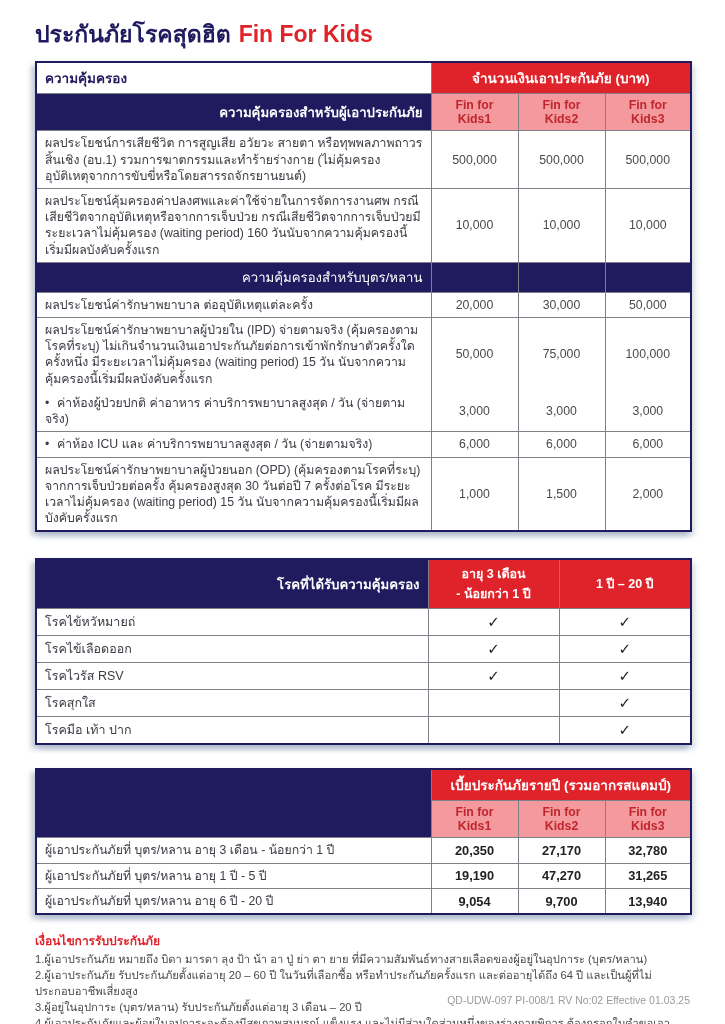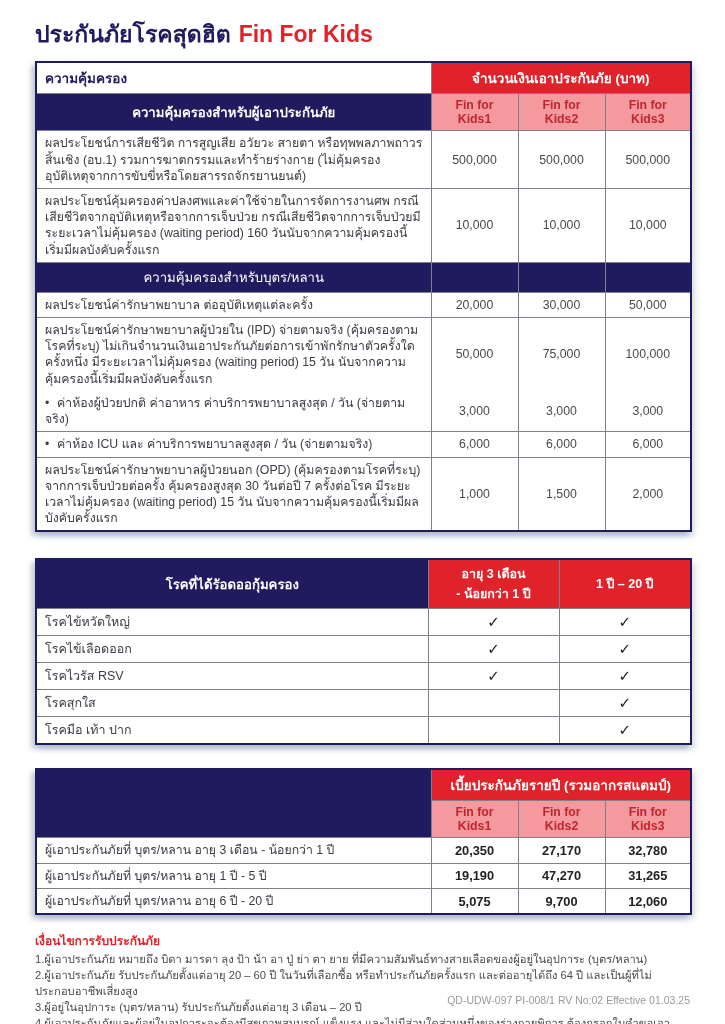--- a/index.html
+++ b/index.html
@@ -21,21 +21,21 @@
     border:2px solid #201a5e;
     box-shadow:-4px 4px 5px rgba(125,145,170,.45),3px 4px 5px rgba(125,145,170,.30);
     background:#fff;
   }
   .tbl td,.tbl th{border:1px solid #80808a;padding:4px 8px;vertical-align:middle;}
   .tbl th{font-weight:bold;}
   .lbl{font-size:12.3px;line-height:1.32;text-align:left;color:#3c3c44;}
   .val{font-size:12.3px;text-align:center;color:#4a4a4a;}
   .red-head{background:#e0232a;color:#ffffff;font-size:13.5px;text-align:center;padding:5px 4px;}
   .pink-head{background:#f4999d;color:#bf272e;font-size:12.3px;text-align:center;padding:4px 2px;}
-  .navy-cell{background:#201a5e;color:#ffffff;font-size:13.2px;text-align:center;padding:5px 8px;}
+  .navy-cell{background:#201a5e;color:#ffffff;font-size:13.2px;text-align:right;padding:5px 8px;}
   .white-head{background:#ffffff;color:#201a5e;font-size:13.5px;text-align:left;padding:5px 8px;}
   tr.sub-row td{border-top:none;}
   tr.pre-sub td{border-bottom:none;}
   .bullet{display:inline-block;width:12px;}
   .pre{white-space:pre-line;}
   .gap1{height:26px;} .gap2{height:23px;}
 
   
   .check-cell{font-size:15px;font-weight:bold;color:#1c1c1c;text-align:center;padding:5px 4px;}
   .disease-label{font-size:12.5px;padding:6px 10px;}
@@ -131,29 +131,29 @@
   <div class="gap1"></div>
 
   <table class="tbl">
     <colgroup>
         <col style="width:392px">
         <col style="width:131px">
         <col style="width:132px">
       </colgroup>
     <thead>
       <tr>
-        <th class="navy-cell">โรคที่ได้รัอดออกุ้มครอง</th>
+        <th class="navy-cell">โรคที่ได้รับความคุ้มครอง</th>
         <th class="red-head pre" style="font-size:12.5px;">อายุ 3 เดือน
 - น้อยกว่า 1 ปี</th>
         <th class="red-head" style="font-size:12.5px;">1 ปี – 20 ปี</th>
       </tr>
     </thead>
     <tbody id="disease-body">
         <tr>
-          <td class="lbl disease-label">โรคไข้หวัดใหญ่</td>
+          <td class="lbl disease-label">โรคไข้หวัหมายถ่</td>
           <td class="check-cell">✓</td>
           <td class="check-cell">✓</td>
         </tr>
         <tr>
           <td class="lbl disease-label">โรคไข้เลือดออก</td>
           <td class="check-cell">✓</td>
           <td class="check-cell">✓</td>
         </tr>
         <tr>
           <td class="lbl disease-label">โรคไวรัส RSV</td>
@@ -201,23 +201,23 @@
           <td class="prem-val">32,780</td>
         </tr>
         <tr>
           <td class="lbl prem-lbl">ผู้เอาประกันภัยที่ บุตร/หลาน อายุ 1 ปี - 5 ปี</td>
           <td class="prem-val">19,190</td>
           <td class="prem-val">47,270</td>
           <td class="prem-val">31,265</td>
         </tr>
         <tr>
           <td class="lbl prem-lbl">ผู้เอาประกันภัยที่ บุตร/หลาน อายุ 6 ปี - 20 ปี</td>
-          <td class="prem-val">5,075</td>
+          <td class="prem-val">9,054</td>
           <td class="prem-val">9,700</td>
-          <td class="prem-val">12,060</td>
+          <td class="prem-val">13,940</td>
         </tr>
       </tbody>
   </table>
 
   <div class="note-block">
     <p class="note-title">เงื่อนไขการรับประกันภัย</p>
     <div id="conditions-list">
         <p class="note-item">1.ผู้เอาประกันภัย หมายถึง บิดา มารดา ลุง ป้า น้า อา ปู่ ย่า ตา ยาย ที่มีความสัมพันธ์ทางสายเลือดของผู้อยู่ในอุปการะ (บุตร/หลาน)</p>
         <p class="note-item">2.ผู้เอาประกันภัย รับประกันภัยตั้งแต่อายุ 20 – 60 ปี ในวันที่เลือกซื้อ หรือทำประกันภัยครั้งแรก และต่ออายุได้ถึง 64 ปี และเป็นผู้ที่ไม่ประกอบอาชีพเสี่ยงสูง</p>
         <p class="note-item">3.ผู้อยู่ในอุปการะ (บุตร/หลาน) รับประกันภัยตั้งแต่อายุ 3 เดือน – 20 ปี</p>

